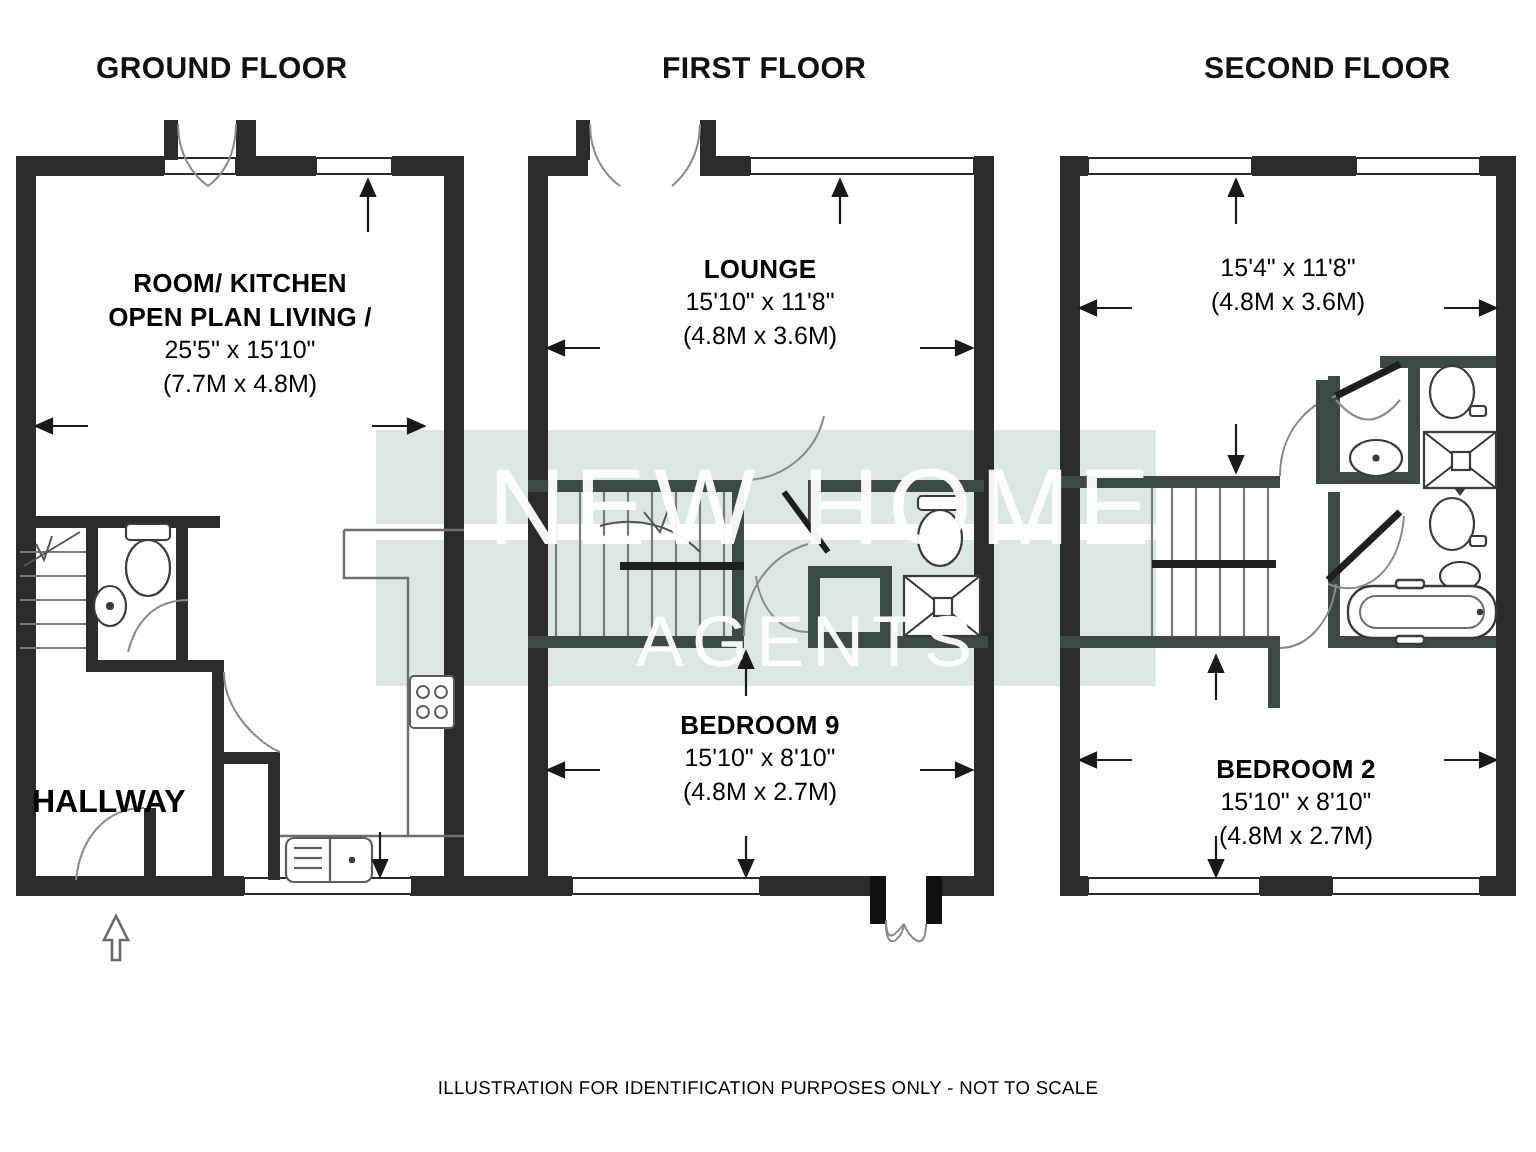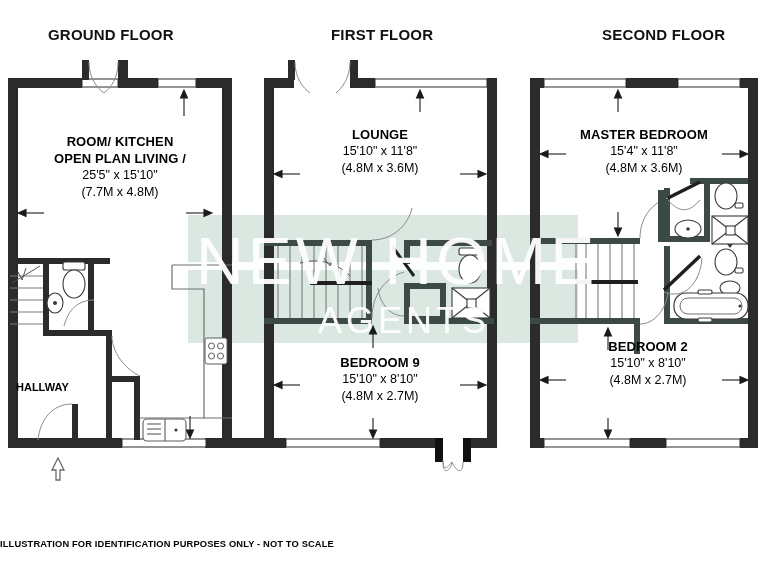--- a/index.html
+++ b/index.html
@@ -49,59 +49,60 @@
     letter-spacing: 0.1px;
     display: block;
   }
   .room-dim {
     font-size: 12.5px;
     font-weight: normal;
     display: block;
   }
   .plain-label {
     position: absolute;
-    font-size: 11px;
+    font-size: 16px;
     font-weight: bold;
     white-space: nowrap;
+    margin-top: 12px;
   }
   .street-name {
     position: absolute;
     width: 768px;
     text-align: center;
     font-size: 14px;
     font-weight: bold;
     letter-spacing: 0.9px;
   }
   .disclaimer {
     position: absolute;
     width: 768px;
-    text-align: left;
+    text-align: center;
     font-size: 9.3px;
-    font-weight: bold;
+    font-weight: normal;
     letter-spacing: 0.15px;
   }
   .wm-band {
     position: absolute;
     background: #d8e6e0;
     opacity: 0.92;
   }
   .wm-stripe {
     position: absolute;
     background: #ffffff;
     opacity: 0.95;
   }
   .wm-text {
     position: absolute;
     color: #ffffff;
     font-weight: normal;
     letter-spacing: 4px;
     white-space: nowrap;
     opacity: 0.95;
   }
-  .wm-line1 { font-size: 66px; }
+  .wm-line1 { font-size: 54px; margin-left: 48px; }
   .wm-line2 { font-size: 36px; }
 </style>
 </head>
 <body>
 
 <div id="plan-root">
 
   <div class="floor-title" style="left:48px; top:26px;">GROUND FLOOR</div>
   <div class="floor-title" style="left:331px; top:26px;">FIRST FLOOR</div>
   <div class="floor-title" style="left:602px; top:26px;">SECOND FLOOR</div>
@@ -474,25 +475,24 @@
     <span class="room-dim">15'10" x 11'8"</span>
     <span class="room-dim">(4.8M x 3.6M)</span>
   </div>
   <div class="room-label" style="left:270px; top:354px; width:220px;">
     <span class="room-name">BEDROOM 9</span>
     <span class="room-dim">15'10" x 8'10"</span>
     <span class="room-dim">(4.8M x 2.7M)</span>
   </div>
 
   <div class="room-label" style="left:536px; top:126px; width:216px;">
-    <span class="room-name">MASTER BEDROOM</span>
     <span class="room-dim">15'4" x 11'8"</span>
     <span class="room-dim">(4.8M x 3.6M)</span>
   </div>
-  <div class="room-label" style="left:540px; top:338px; width:216px;">
+  <div class="room-label" style="left:540px; top:376px; width:216px;">
     <span class="room-name">BEDROOM 2</span>
     <span class="room-dim">15'10" x 8'10"</span>
     <span class="room-dim">(4.8M x 2.7M)</span>
   </div>
 
   <div class="disclaimer" style="left:0; top:539px;">ILLUSTRATION FOR IDENTIFICATION PURPOSES ONLY - NOT TO SCALE</div>
 
 </div>
 
 </body></html>

